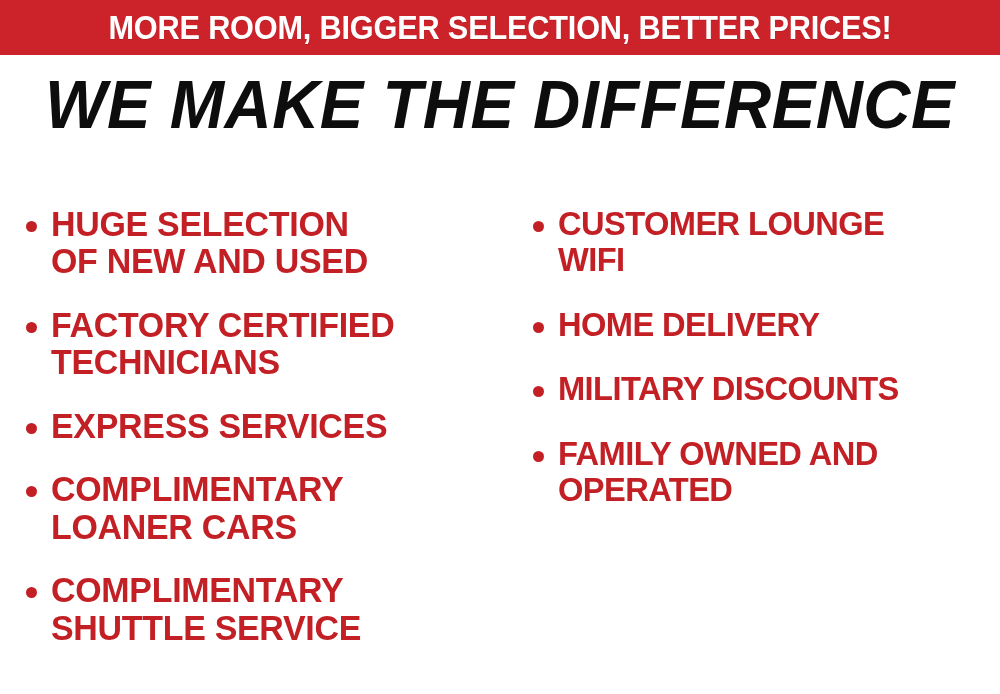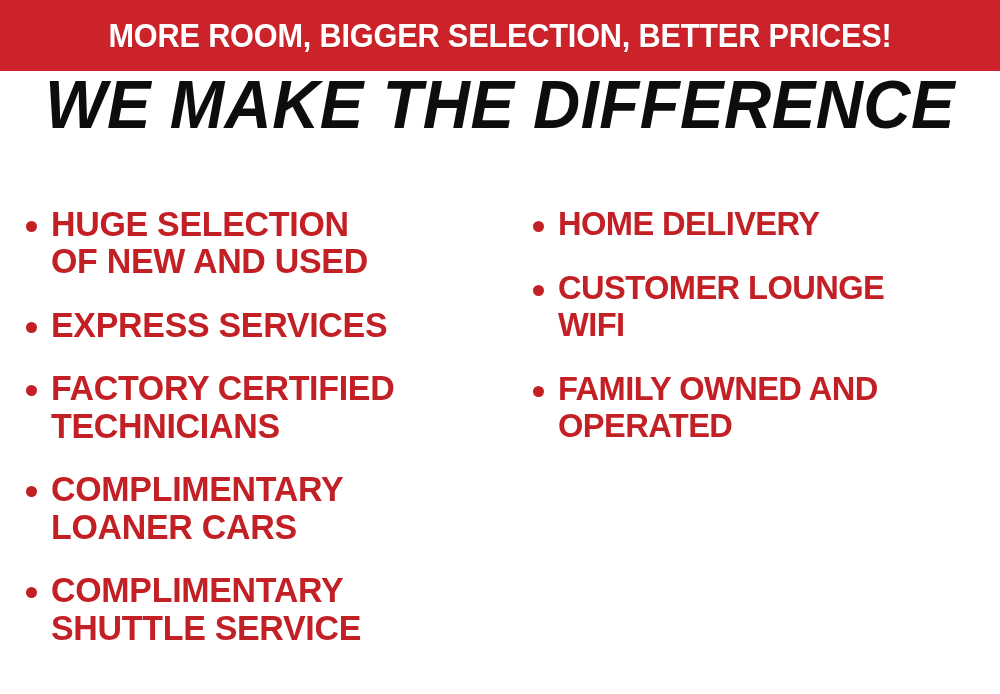--- a/index.html
+++ b/index.html
@@ -22,21 +22,21 @@
     background: #ffffff;
     box-sizing: border-box;
   }
 
   
   .banner {
     position: absolute;
     left: 0;
     top: 0;
     width: 1000px;
-    height: 71px;
+    height: 55px;
     background: #cc2229;
     display: flex;
     align-items: center;
     justify-content: center;
     overflow: hidden;
   }
   .banner-text {
     color: #ffffff;
     font-family: "Liberation Sans", sans-serif;
     font-weight: bold;
@@ -153,53 +153,57 @@
 
     <div class="col col-left">
       <ul class="bullet-list">
         <li class="bullet-item">
           <span class="bullet-dot"></span>
           <span class="bullet-label">HUGE SELECTION
 OF NEW AND USED</span>
         </li>
         <li class="bullet-item">
           <span class="bullet-dot"></span>
-          <span class="bullet-label">EXPRESS SERVICES</span>
-        </li>
-        <li class="bullet-item">
-          <span class="bullet-dot"></span>
           <span class="bullet-label">FACTORY CERTIFIED
 TECHNICIANS</span>
         </li>
         <li class="bullet-item">
           <span class="bullet-dot"></span>
+          <span class="bullet-label">EXPRESS SERVICES</span>
+        </li>
+        <li class="bullet-item">
+          <span class="bullet-dot"></span>
           <span class="bullet-label">COMPLIMENTARY
 LOANER CARS</span>
         </li>
         <li class="bullet-item">
           <span class="bullet-dot"></span>
           <span class="bullet-label">COMPLIMENTARY
 SHUTTLE SERVICE</span>
         </li>
       </ul>
     </div>
 
     <div class="col col-right">
       <ul class="bullet-list">
         <li class="bullet-item">
           <span class="bullet-dot"></span>
-          <span class="bullet-label">HOME DELIVERY</span>
-        </li>
-        <li class="bullet-item">
-          <span class="bullet-dot"></span>
           <span class="bullet-label">CUSTOMER LOUNGE
 WIFI</span>
         </li>
         <li class="bullet-item">
           <span class="bullet-dot"></span>
+          <span class="bullet-label">HOME DELIVERY</span>
+        </li>
+        <li class="bullet-item">
+          <span class="bullet-dot"></span>
+          <span class="bullet-label">MILITARY DISCOUNTS</span>
+        </li>
+        <li class="bullet-item">
+          <span class="bullet-dot"></span>
           <span class="bullet-label">FAMILY OWNED AND
 OPERATED</span>
         </li>
       </ul>
     </div>
 
   </div>
 </div>
 
 </body></html>

